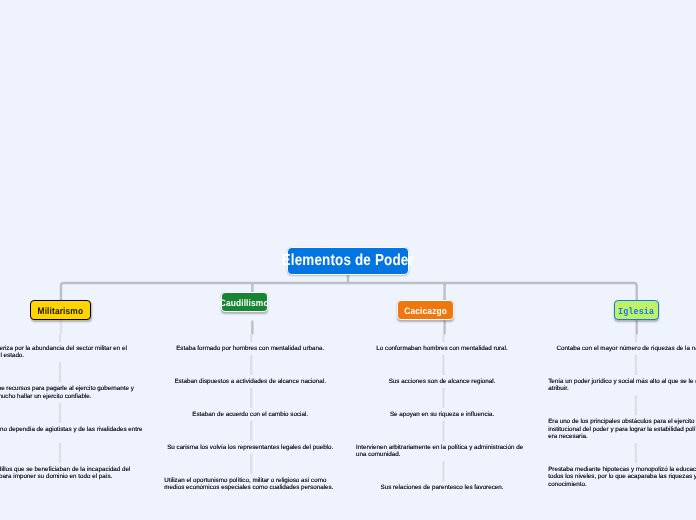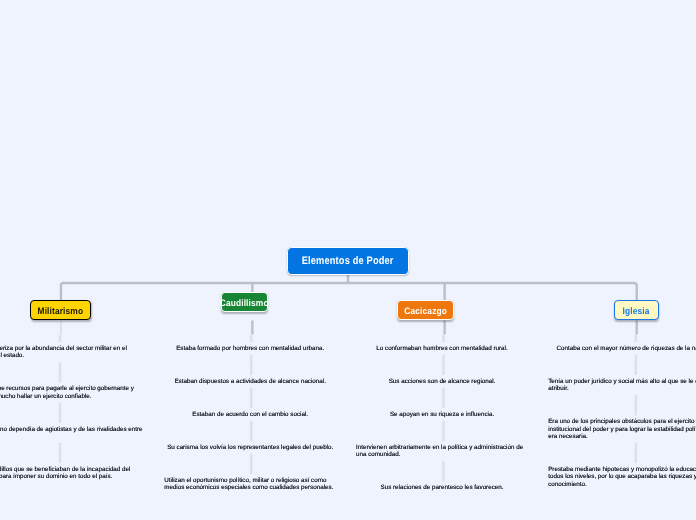--- a/index.html
+++ b/index.html
@@ -10,21 +10,21 @@
   .canvas{position:relative;width:696px;height:520px;filter:opacity(1);}
   svg.links{position:absolute;left:0;top:0;width:696px;height:520px;}
   svg.links path{fill:none;stroke:#bcbfc5;stroke-width:2.4;}
   svg.item-links path{fill:none;stroke:#dde0e7;stroke-width:2.5;}
   svg.links path.faint{stroke:#dfe2e9;}
   .node{position:absolute;box-sizing:border-box;display:flex;align-items:center;
         justify-content:center;font-weight:bold;white-space:nowrap;}
   #root-node>span{display:inline-block;transform:scaleX(0.84);}
   .branch-node>span{display:inline-block;transform:scaleX(0.90);position:relative;top:0.9px;}
   #root-node{left:286.6px;top:246.6px;width:122.9px;height:28.2px;background:#0275e3;color:#fff;
-             border-radius:4.5px;border:1.5px solid #fff;font-size:11px;letter-spacing:0.2px;
+             border-radius:4.5px;border:1.5px solid #fff;font-size:16px;letter-spacing:0.2px;
              box-shadow:0 1px 2px rgba(0,0,0,.22);}
   .branch-node{height:20.2px;border-radius:4px;font-size:9.3px;letter-spacing:0.15px;}
   #n-militarismo{left:30.3px;top:300.3px;width:60.9px;background:#ffd400;color:#1a1a00;
                  border:1.7px solid #000;box-shadow:1px 1.5px 2px rgba(0,0,0,.28);}
   #n-caudillismo{left:220.75px;top:292px;width:47px;background:#188534;color:#fff;
                  border:1.7px solid #fff;box-shadow:0 1.5px 2px rgba(0,0,0,.28);text-align:right;}
   #n-cacicazgo{left:397px;top:300.2px;width:56.5px;background:#ee780d;color:#fff;
                border:1.7px solid #fff;box-shadow:0 1.5px 2px rgba(0,0,0,.28);}
   #n-iglesia{left:614.2px;top:300.2px;width:44.4px;background:#6d0891;color:#1878e8;
              border:1.7px solid #1878e8;box-shadow:0 1.5px 2px rgba(0,0,0,.28);}
@@ -73,21 +73,21 @@
     </div>
  <div class="node branch-node" id="n-militarismo" style="background: rgb(255, 212, 0); color: rgb(26, 26, 0); border-color: rgb(0, 0, 0);">
       <span>Militarismo</span>
     </div>
  <div class="node branch-node" id="n-caudillismo" style="background: rgb(24, 133, 52); color: rgb(255, 255, 255); border-color: rgb(255, 255, 255);">
       <span>Caudillismo</span>
     </div>
  <div class="node branch-node" id="n-cacicazgo" style="background: rgb(238, 120, 13); color: rgb(255, 255, 255); border-color: rgb(255, 255, 255);">
       <span>Cacicazgo</span>
     </div>
- <div class="node branch-node" id="n-iglesia" style="background: #fef9c3; color: rgb(24, 120, 232); border-color: rgb(24, 120, 232);">
+ <div class="node branch-node" id="n-iglesia" style="background: #bef264; color: rgb(24, 120, 232); border-color: rgb(24, 120, 232); font-family: Liberation Mono, monospace;">
       <span>Iglesia</span>
     </div>
   <div class="col" id="col-militarismo" style="left:-27.0px">
    <div class="item">Se caracteriza por la abundancia del sector militar en el control del estado.</div>
    <div class="item">No se tiene recursos para pagarle al ejercito gobernante y costaba mucho hallar un ejercito confiable.</div>
    <div class="item">El gobierno dependía de agiotistas y de las rivalidades entre
 &nbsp;</div>
    <div class="item">Eran caudillos que se beneficiaban de la incapacidad del gobierno para imponer su dominio en todo el país.</div>
   </div>
   <div class="col" id="col-caudillismo" style="left:164.2px">

